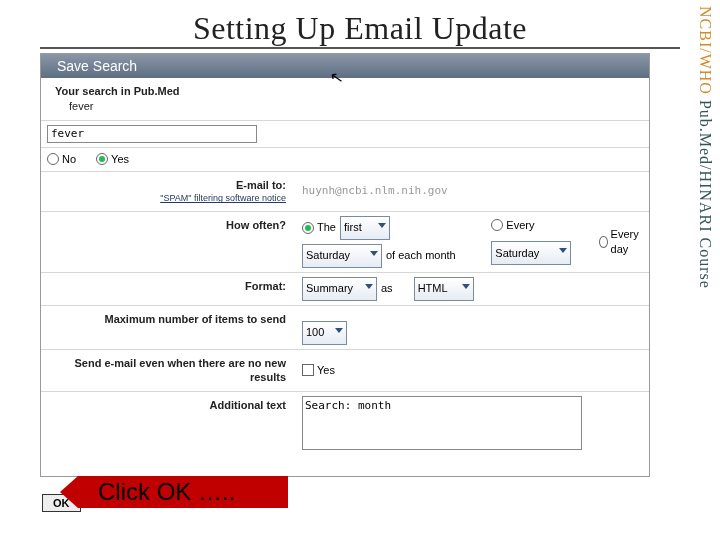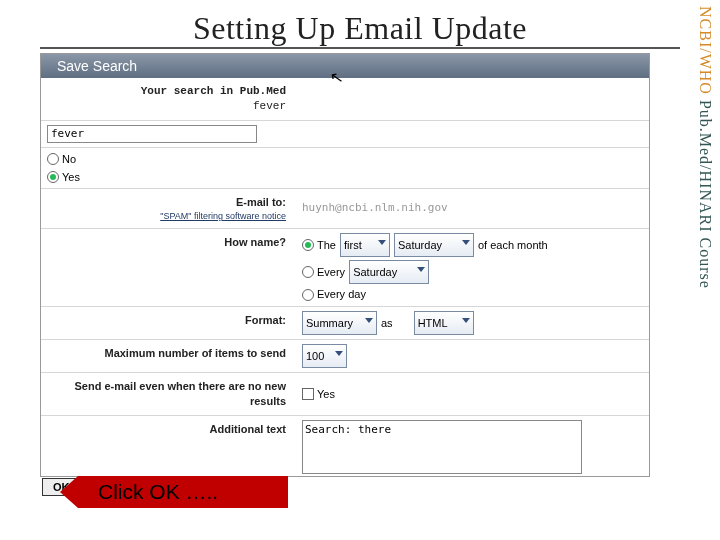--- a/index.html
+++ b/index.html
@@ -14,48 +14,48 @@
 .lbl .sub { display:block; font-size:9px; font-weight:normal; text-decoration: underline; color: #223a66; }
 .lbl .sub2 { display:block; font-size:10px; font-weight:normal; color:#333; }
 .textbox { border: 1px solid #888; font-family: monospace; font-size: 11px; height: 18px; padding: 1px 3px; background:#fff; }
 .textbox.wide { width: 210px; }
 .select { border: 1px solid #7a8aa0; background: linear-gradient(#fff,#e6ecf4); font-size: 11px; height: 24px; padding: 0 16px 0 3px; position: relative; display:inline-flex; align-items:center; }
 .select::after { content: ''; position: absolute; right: 3px; top: 6px; width: 0; height: 0; border-left: 4px solid transparent; border-right: 4px solid transparent; border-top: 5px solid #34507a; }
 .radio, .check { display:inline-flex; align-items:center; gap:3px; font-size:11px; }
 .rcircle { width:12px; height:12px; border:1px solid #666; border-radius:50%; background:#fff; display:inline-block; position:relative; }
 .rcircle.on::after { content:''; position:absolute; width:6px; height:6px; background:#2b5; border-radius:50%; top:2px; left:2px; }
 .cbox { width:12px; height:12px; border:1px solid #666; background:#fff; display:inline-block; }
-.stack { display:flex; flex-direction:column; gap:3px; }
+.stack { display:flex; gap:20px; }
 .hrow { display:flex; align-items:center; gap:4px; flex-wrap:wrap; }
 .textarea { border:1px solid #888; width: 280px; height: 54px; font-family: monospace; font-size:11px; padding:2px; background:#fff; }
-.ok-btn { position:absolute; left: 42px; bottom: 44px; border:1px solid #333; background:#eee; font-family: Arial; font-size:11px; font-weight:bold; padding:2px 10px; }
+.ok-btn { position:absolute; left: 42px; bottom: 28px; border:1px solid #333; background:#eee; font-family: Arial; font-size:11px; font-weight:bold; padding:2px 10px; }
 .callout { position:absolute; left: 78px; bottom: 32px; width: 210px; height: 32px; background: #c00000; color:#fff; display:flex; align-items:center; }
 .arrow-left { width:0; height:0; border-top:16px solid transparent; border-bottom:16px solid transparent; border-right:18px solid #c00000; position:absolute; left:-18px; top:0; }
-.callout-text { font-family: Arial; font-size: 21px; padding-left: 20px; color:#000; font-weight: normal; }
+.callout-text { font-family: Arial; font-size: 24px; padding-left: 20px; color:#000; font-weight: normal; }
 .side-text { position:absolute; right: 6px; top: 6px; writing-mode: vertical-rl; font-family: Georgia, serif; font-size: 16px; color:#355; letter-spacing:1px; }
 .side-text .accent { color:#d48a2a; }
 .cursor { position:absolute; left: 330px; top: 68px; font-size:16px; transform: rotate(-10deg); }
 .fade { color:#999; }
 .linklike { color:#223a66; text-decoration:underline; font-size:10px; font-weight:normal; }
 </style>
 </head>
 <body>
 
 <div class="slide-title">Setting Up Email Update</div>
 <div class="hr"></div>
 
 <div class="side-text">
   <span class="accent">NCBI/WHO</span><span> Pub.Med/HINARI Course</span>
 </div>
 
 <div class="panel">
   <div class="panel-header">Save Search</div>
 
   <div class="row">
-    <div class="lbl" style="text-align:right; padding-left:14px;font-family:Liberation Mono, monospace;">
+    <div class="lbl" style="text-align:left; padding-left:14px;">
       <span>Your search in Pub.Med</span>
       <div style="font-weight:normal; padding-left:14px;">fever</div>
     </div>
     <div class="val"></div>
   </div>
 
   <div class="row">
     <div class="val">
       <span class="textbox wide">fever</span>
     </div>
@@ -80,21 +80,21 @@
     <div class="lbl">
       <span>E-mail to:</span>
       <span class="sub linklike">"SPAM" filtering software notice</span>
     </div>
     <div class="val">
       <span class="fade" style="font-family:monospace;">huynh@ncbi.nlm.nih.gov</span>
     </div>
   </div>
 
   <div class="row">
-    <div class="lbl">How name?</div>
+    <div class="lbl">How often?</div>
     <div class="val">
       <div class="stack">
         <div class="hrow">
           <span class="radio">
               <span class="rcircle on"></span>
               <span>The</span>
             </span>
           <span class="select" style="width:50px;">first</span>
           <span class="select" style="width:80px;">Saturday</span>
           <span>of each month</span>
@@ -121,40 +121,40 @@
     <div class="val hrow">
       <span class="select" style="width:75px;">Summary</span>
       <span>as</span>
       <span class="select" style="width:60px;margin-left:17px;">HTML</span>
     </div>
   </div>
 
   <div class="row">
     <div class="lbl">Maximum number of items to send</div>
     <div class="val">
-      <span class="select" style="width:45px;">100</span>
+      <span class="select" style="width:45px;margin-top:11px;">100</span>
     </div>
   </div>
 
   <div class="row">
     <div class="lbl">Send e-mail even when there are no new results</div>
     <div class="val">
       <span class="check">
           <span class="cbox"></span>
           <span>Yes</span>
         </span>
     </div>
   </div>
 
   <div class="row" style="border-bottom:none;">
     <div class="lbl">
       <span>Additional text</span>
     </div>
     <div class="val">
-      <div class="textarea">Search: there</div>
+      <div class="textarea">Search: month</div>
     </div>
   </div>
 
 </div>
 
 <span class="cursor">↖</span>
 
 <button class="ok-btn">OK</button>
 
 <div class="callout">

